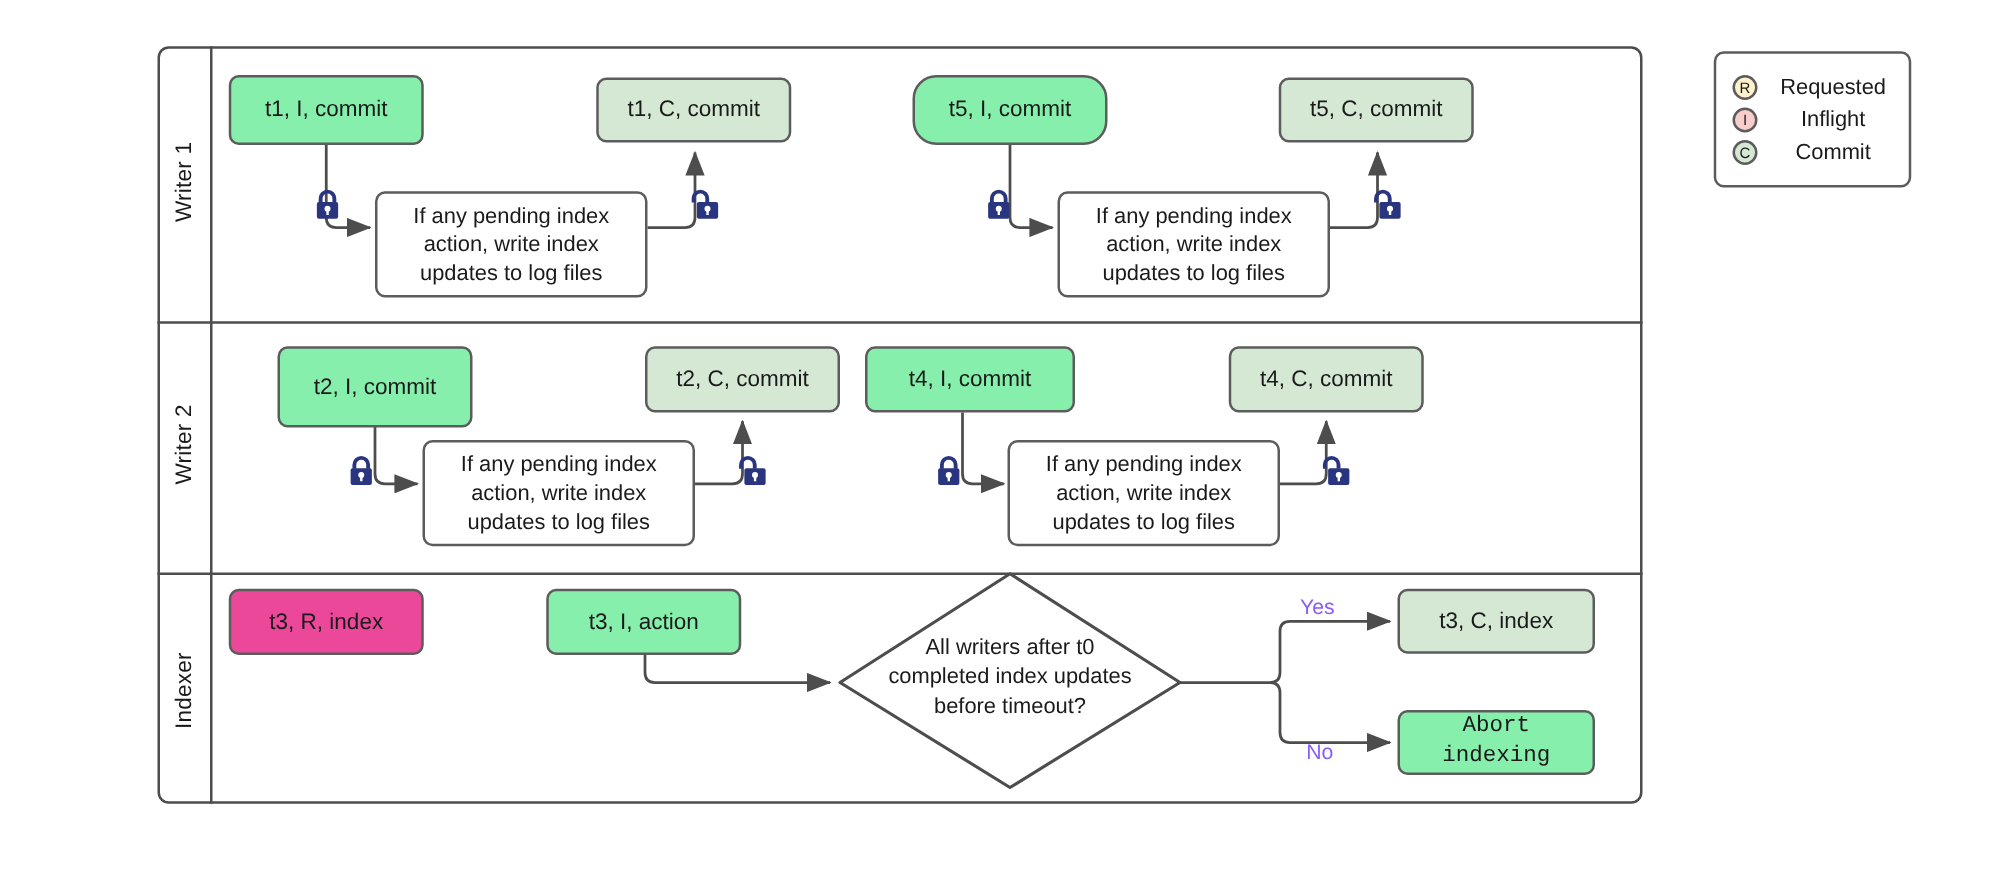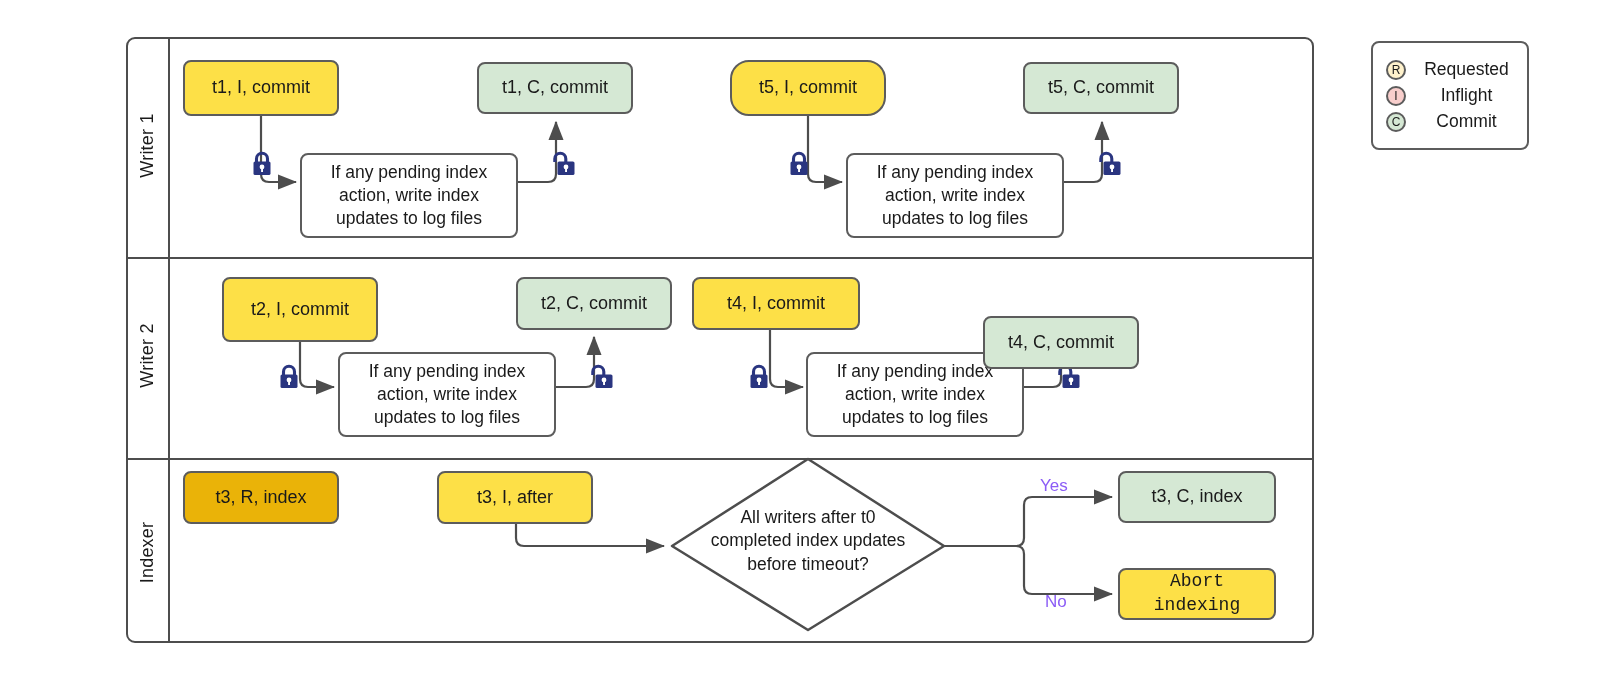--- a/index.html
+++ b/index.html
@@ -66,23 +66,23 @@
     border-radius: 8px;
     display: flex;
     align-items: center;
     justify-content: center;
     text-align: center;
     color: #1a1a1a;
     font-size: 18px;
     line-height: 1.32;
     padding: 2px 6px;
   }
-  .node.inflight { background: #fde047; }
+  .node.inflight { background: #86efac; }
   .node.commit   { background: #d5e8d4; }
-  .node.requested{ background: #eab308; }
+  .node.requested{ background: #ec4899; }
   .node.plain    { background: #ffffff; font-size: 17.5px; }
 
   
   .diamond-text {
     color: #1a1a1a;
     font-size: 17.5px;
     line-height: 1.33;
     text-align: center;
     white-space: nowrap;
   }
@@ -292,25 +292,25 @@
   <div class="abs node inflight" style="left:692px; top:277px; width:168px; height:53px;">t4, I, commit</div>
 
   <div class="abs node plain" style="left:806px; top:352px; width:218px; height:85px;">
     <span>
       <span>If any pending index</span><br>
       <span>action, write index</span><br>
       <span>updates to log files</span>
     </span>
   </div>
 
-  <div class="abs node commit" style="left:983px; top:277px; width:156px; height:53px;margin-top:39px;">t4, C, commit</div>
+  <div class="abs node commit" style="left:983px; top:277px; width:156px; height:53px;">t4, C, commit</div>
 
   <div class="abs node requested" style="left:183px; top:471px; width:156px; height:53px;">t3, R, index</div>
 
-  <div class="abs node inflight" style="left:437px; top:471px; width:156px; height:53px;">t3, I, after</div>
+  <div class="abs node inflight" style="left:437px; top:471px; width:156px; height:53px;">t3, I, action</div>
 
   <div class="abs diamond-text" style="left:658px; top:506px; width:300px;">
     <span>All writers after t0</span><br>
     <span>completed index updates</span><br>
     <span>before timeout?</span>
   </div>
 
   <div class="abs node commit" style="left:1118px; top:471px; width:158px; height:52px;">t3, C, index</div>
 
   <div class="abs node inflight" style="left:1118px; top:568px; width:158px; height:52px;font-family:Liberation Mono, monospace;">Abort indexing</div>

